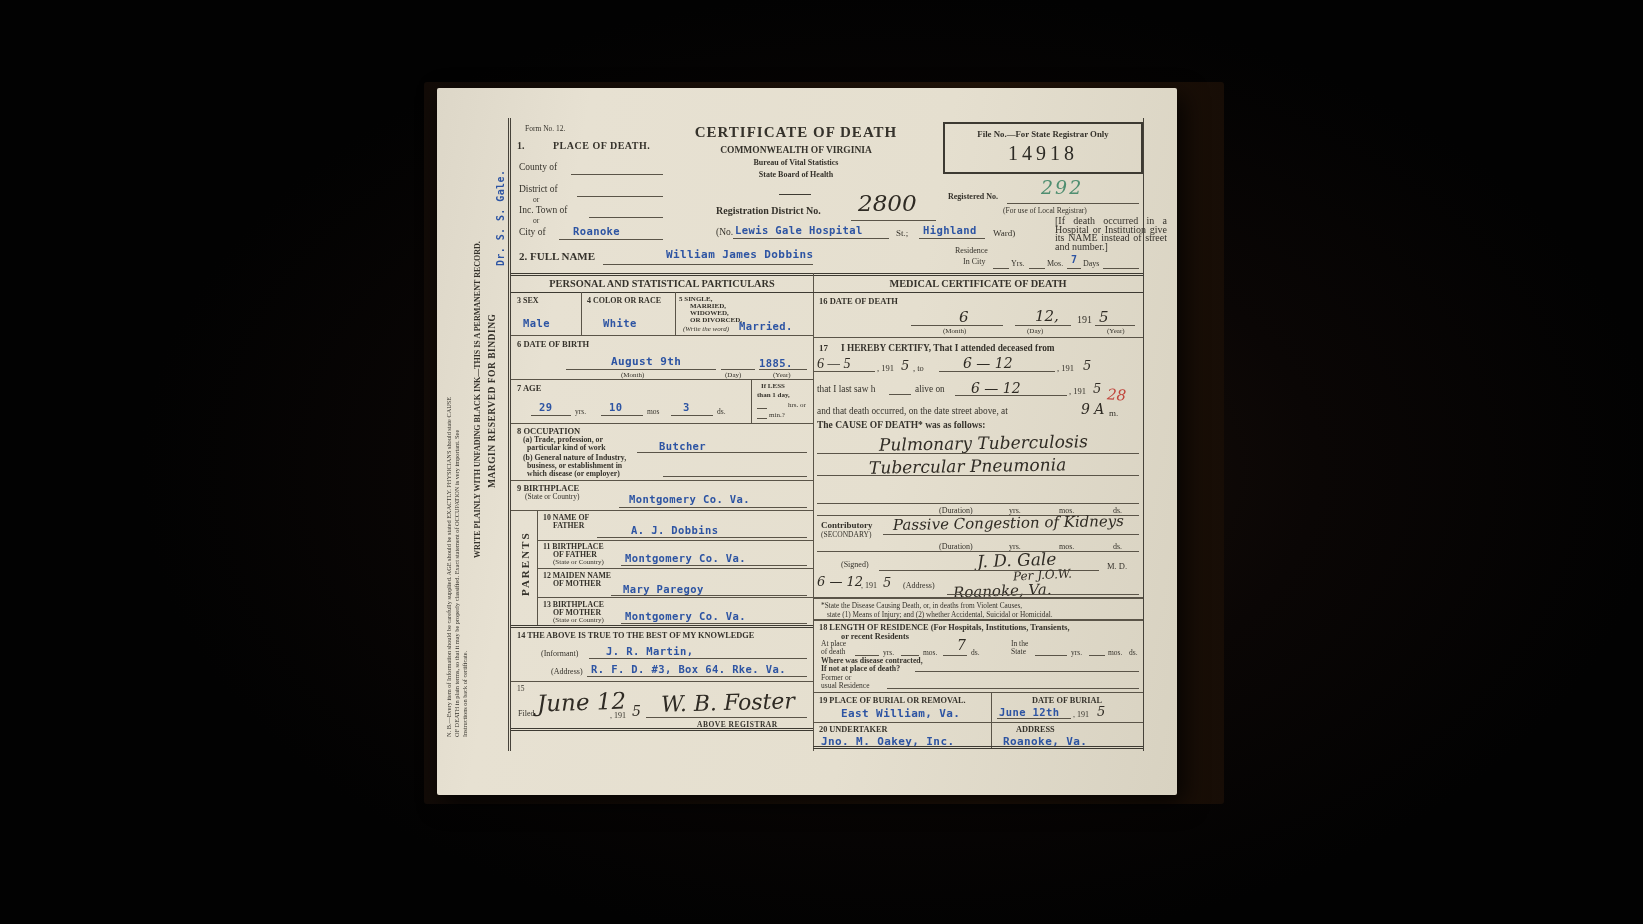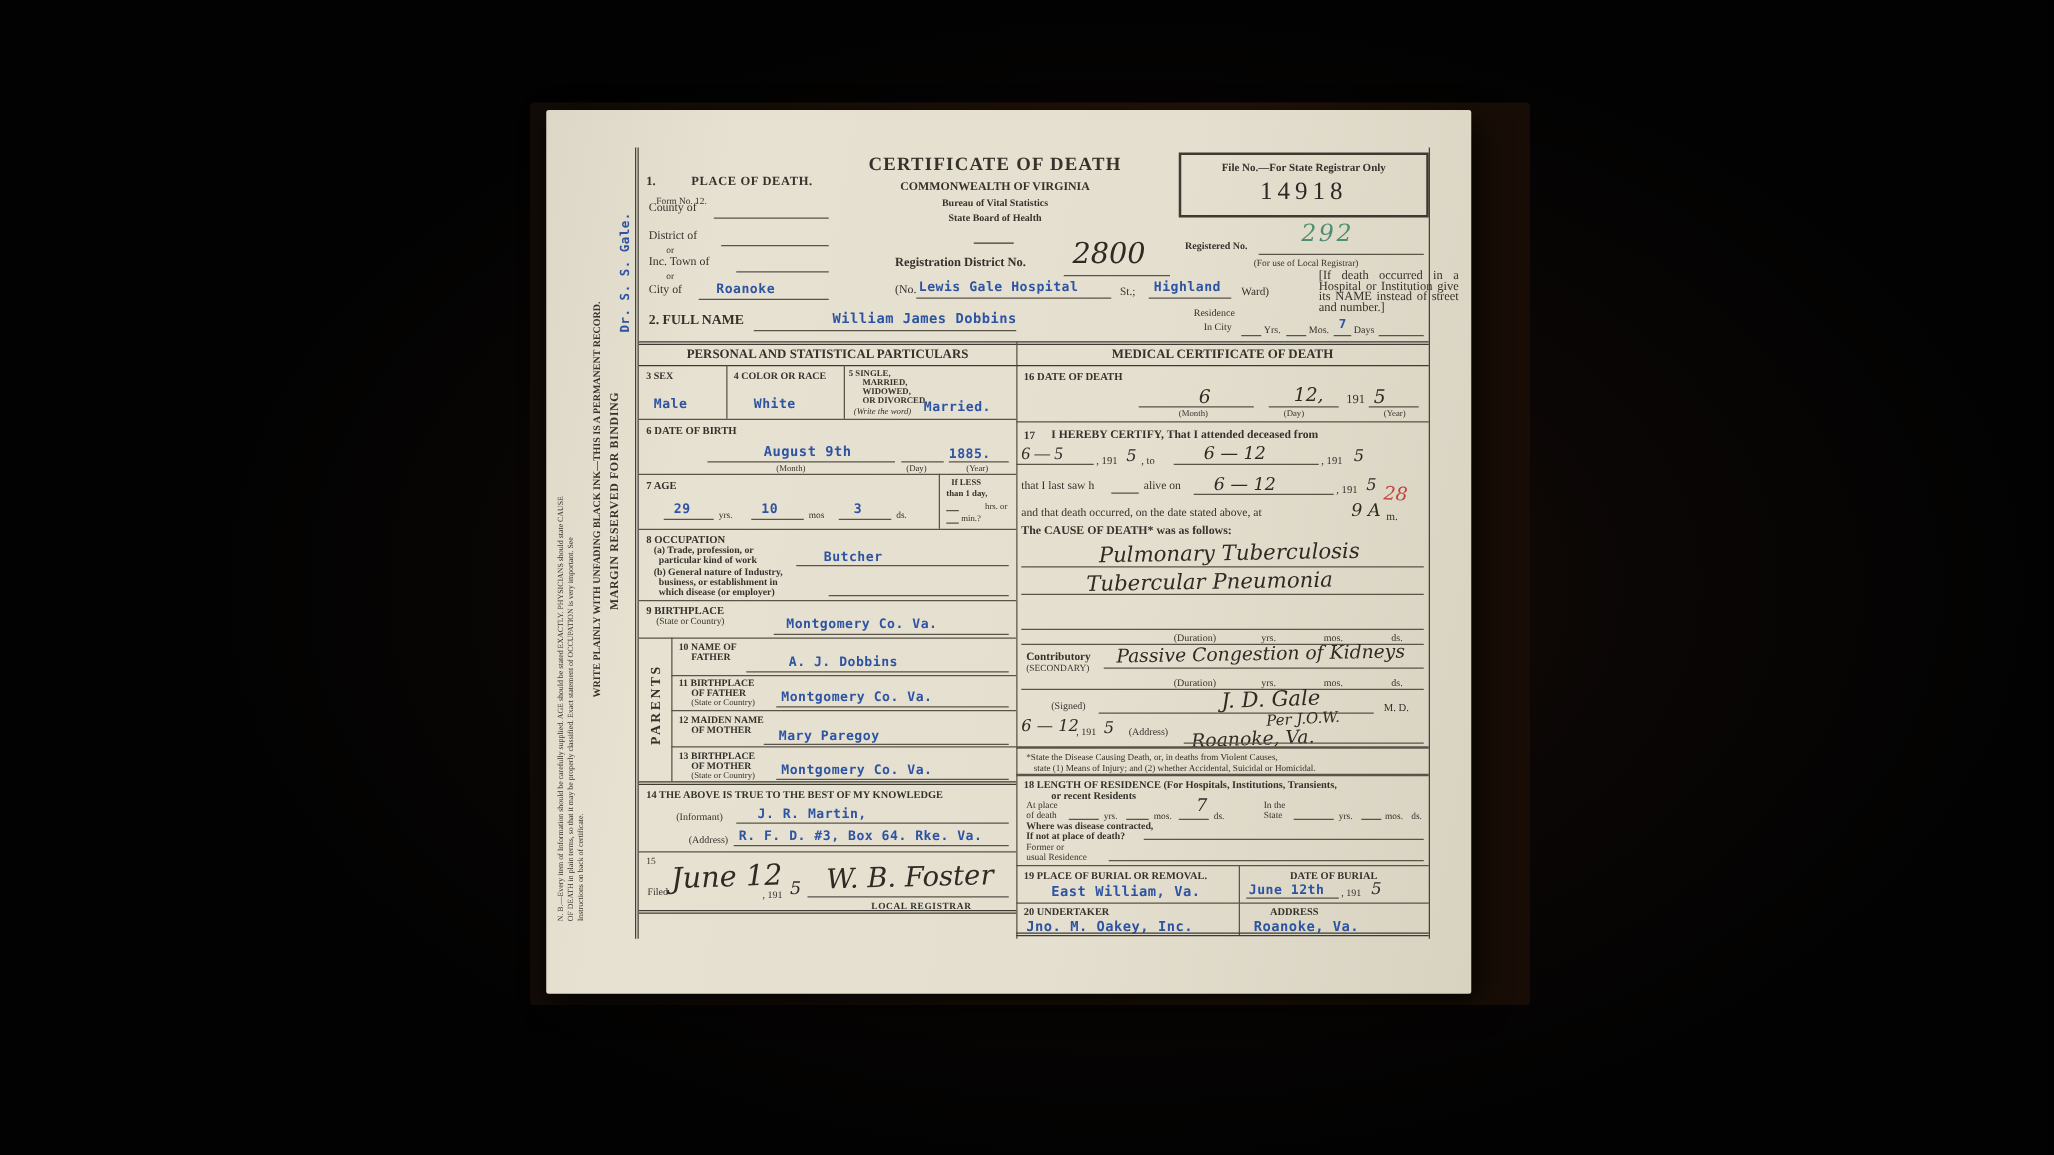--- a/index.html
+++ b/index.html
@@ -32,21 +32,21 @@
       <div class="p">N. B.—Every item of Information should be carefully supplied.  AGE should be stated EXACTLY.  PHYSICIANS should state CAUSE</div>
       <div class="p">OF DEATH in plain terms, so that it may be properly classified.  Exact statement of OCCUPATION is very important.  See</div>
       <div class="p">Instructions on back of certificate.</div>
     </div>
     <div class="rot p b" style="left:36px;top:470px;width:340px;font-size:8px;">WRITE PLAINLY WITH UNFADING BLACK INK—THIS IS A PERMANENT RECORD.</div>
     <div class="rot p b" style="left:50px;top:400px;width:220px;font-size:9.5px;letter-spacing:.5px;">MARGIN RESERVED FOR BINDING</div>
     <div class="rot t" style="left:58px;top:178px;width:110px;font-size:10px;">Dr. S. S. Gale.</div>
 
     <div class="form">
 
-      <div class="abs p" style="left:14px;top:6px;font-size:7.5px;margin-top:32px;">Form No. 12.</div>
+      <div class="abs p" style="left:14px;top:6px;font-size:7.5px;">Form No. 12.</div>
       <div class="abs p b" style="left:6px;top:22px;font-size:10px;">1.</div>
       <div class="abs p b" style="left:42px;top:22px;font-size:10px;letter-spacing:.5px;">PLACE OF DEATH.</div>
       <div class="abs p" style="left:8px;top:44px;font-size:9.5px;">County of</div>
       <div class="ln" style="left:60px;top:56px;width:92px;"></div>
       <div class="abs p" style="left:8px;top:66px;font-size:9.5px;">District of</div>
       <div class="ln" style="left:66px;top:78px;width:86px;"></div>
       <div class="abs p" style="left:22px;top:77px;font-size:7.5px;">or</div>
       <div class="abs p" style="left:8px;top:87px;font-size:9.5px;">Inc. Town of</div>
       <div class="ln" style="left:78px;top:99px;width:74px;"></div>
       <div class="abs p" style="left:22px;top:98px;font-size:7.5px;">or</div>
@@ -195,21 +195,21 @@
       <div class="ln" style="left:76px;top:558px;width:220px;"></div>
       <div class="ln" style="left:0;top:563px;width:302px;"></div>
 
       <div class="abs p" style="left:6px;top:566px;font-size:7.5px;">15</div>
       <div class="abs p" style="left:7px;top:591px;font-size:8px;">Filed</div>
       <div class="abs h" style="left:26px;top:571px;font-size:23px;transform:rotate(-2deg);">June 12</div>
       <div class="abs p" style="left:99px;top:593px;font-size:8px;">, 191</div>
       <div class="abs h" style="left:121px;top:585px;font-size:14px;">5</div>
       <div class="abs h" style="left:150px;top:572px;font-size:22px;transform:rotate(-1.5deg);">W. B. Foster</div>
       <div class="ln" style="left:135px;top:599px;width:161px;"></div>
-      <div class="abs p b" style="left:186px;top:602px;font-size:7.5px;letter-spacing:.5px;">LOCAL REGISTRAR</div>
+      <div class="abs p b" style="left:186px;top:602px;font-size:7.5px;letter-spacing:.5px;">ABOVE REGISTRAR</div>
       <div class="dbl" style="left:0;top:610px;width:302px;"></div>
 
       <div class="abs p b ctr" style="left:302px;top:160px;width:330px;font-size:10.3px;">MEDICAL  CERTIFICATE  OF  DEATH</div>
       <div class="ln" style="left:302px;top:174px;width:330px;border-color:#3d3a32;"></div>
 
       <div class="abs p b" style="left:308px;top:178px;font-size:8.5px;">16 DATE OF DEATH</div>
       <div class="abs h" style="left:448px;top:190px;font-size:15px;">6</div>
       <div class="ln" style="left:400px;top:207px;width:92px;"></div>
       <div class="abs p" style="left:432px;top:209px;font-size:7px;">(Month)</div>
       <div class="abs h" style="left:524px;top:189px;font-size:15px;">12,</div>
@@ -232,21 +232,21 @@
       <div class="ln" style="left:428px;top:253px;width:116px;"></div>
       <div class="abs p" style="left:546px;top:245px;font-size:8.5px;">, 191</div>
       <div class="abs h" style="left:572px;top:240px;font-size:13px;">5</div>
       <div class="abs p" style="left:306px;top:266px;font-size:9.3px;">that I last saw h</div>
       <div class="ln" style="left:378px;top:276px;width:22px;"></div>
       <div class="abs p" style="left:404px;top:266px;font-size:9.3px;">alive on</div>
       <div class="abs h" style="left:460px;top:262px;font-size:14px;">6 — 12</div>
       <div class="ln" style="left:444px;top:277px;width:112px;"></div>
       <div class="abs p" style="left:558px;top:268px;font-size:8.5px;">, 191</div>
       <div class="abs h" style="left:582px;top:263px;font-size:13px;">5</div>
-      <div class="abs p" style="left:306px;top:288px;font-size:9.3px;">and that death occurred, on the date stated above, at</div>
+      <div class="abs p" style="left:306px;top:288px;font-size:9.3px;">and that death occurred, on the date street above, at</div>
       <div class="abs h" style="left:570px;top:283px;font-size:14px;">9 A</div>
       <div class="abs p" style="left:598px;top:290px;font-size:9px;">m.</div>
       <div class="abs h red" style="left:596px;top:268px;font-size:15px;transform:rotate(4deg);">28</div>
 
       <div class="abs p b" style="left:306px;top:302px;font-size:9.5px;">The CAUSE OF DEATH* was as follows:</div>
       <div class="abs h" style="left:368px;top:315px;font-size:17px;transform:rotate(-1deg);">Pulmonary Tuberculosis</div>
       <div class="ln" style="left:306px;top:335px;width:322px;"></div>
       <div class="abs h" style="left:358px;top:338px;font-size:17px;transform:rotate(-1deg);">Tubercular Pneumonia</div>
       <div class="ln" style="left:306px;top:357px;width:322px;"></div>
       <div class="ln" style="left:306px;top:385px;width:322px;"></div>

